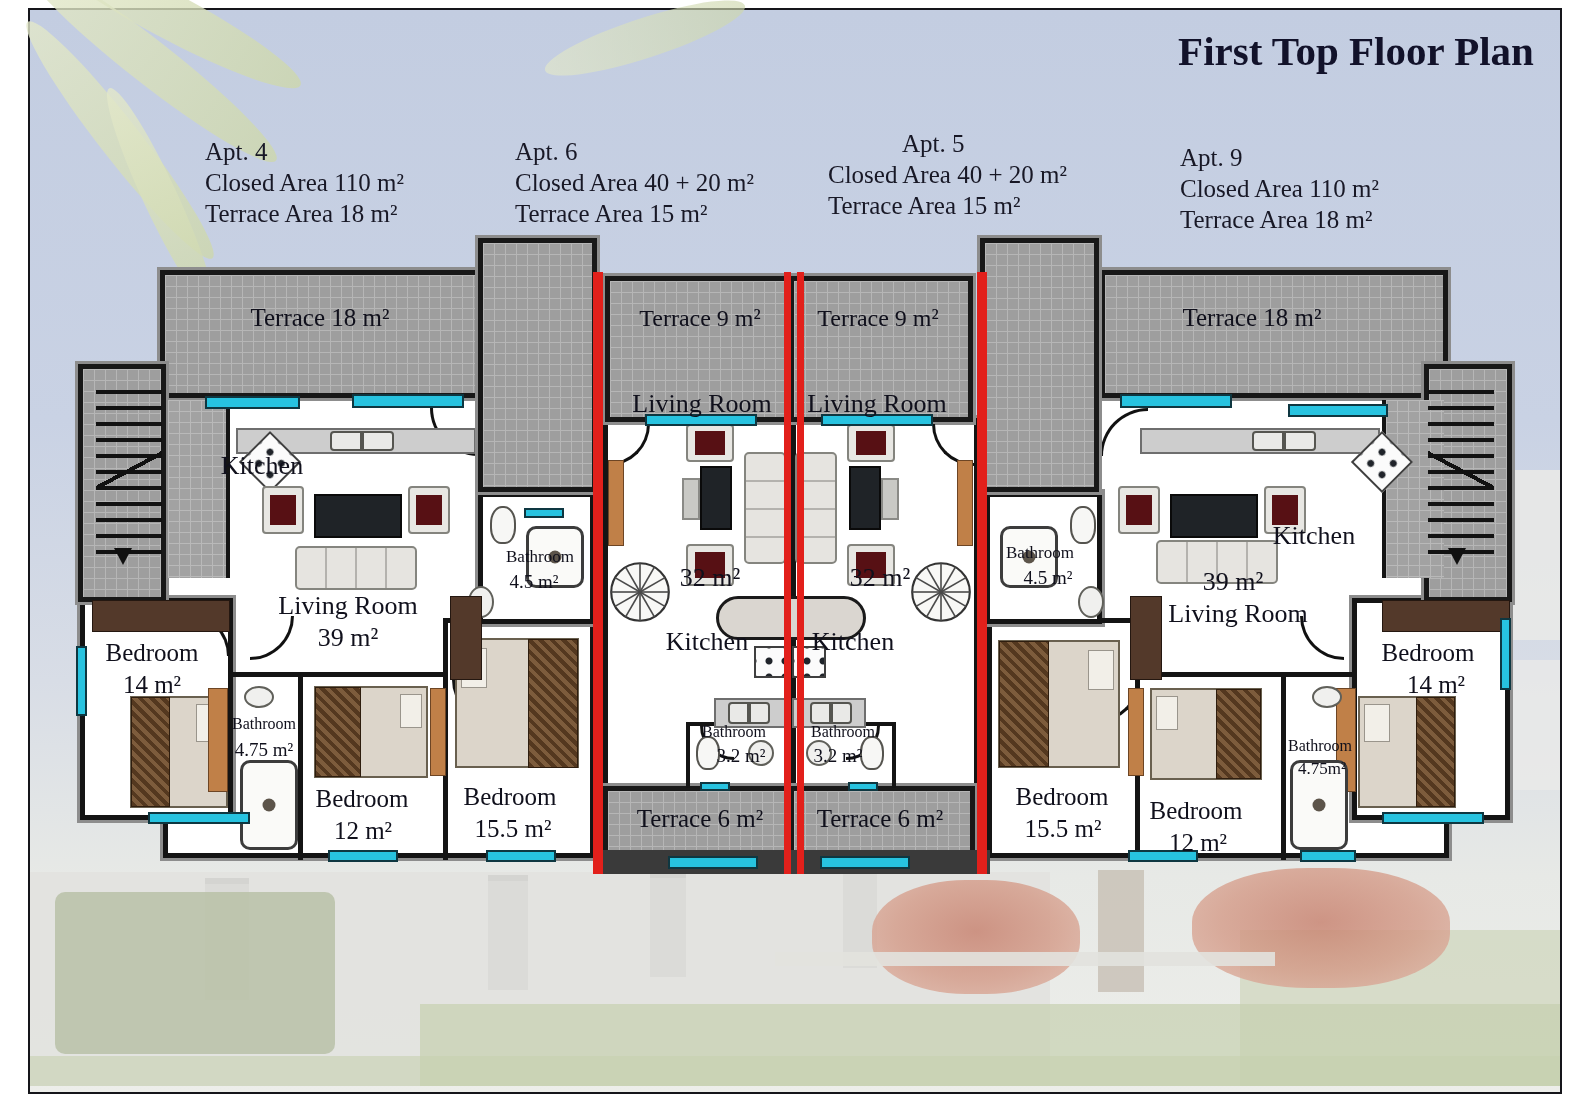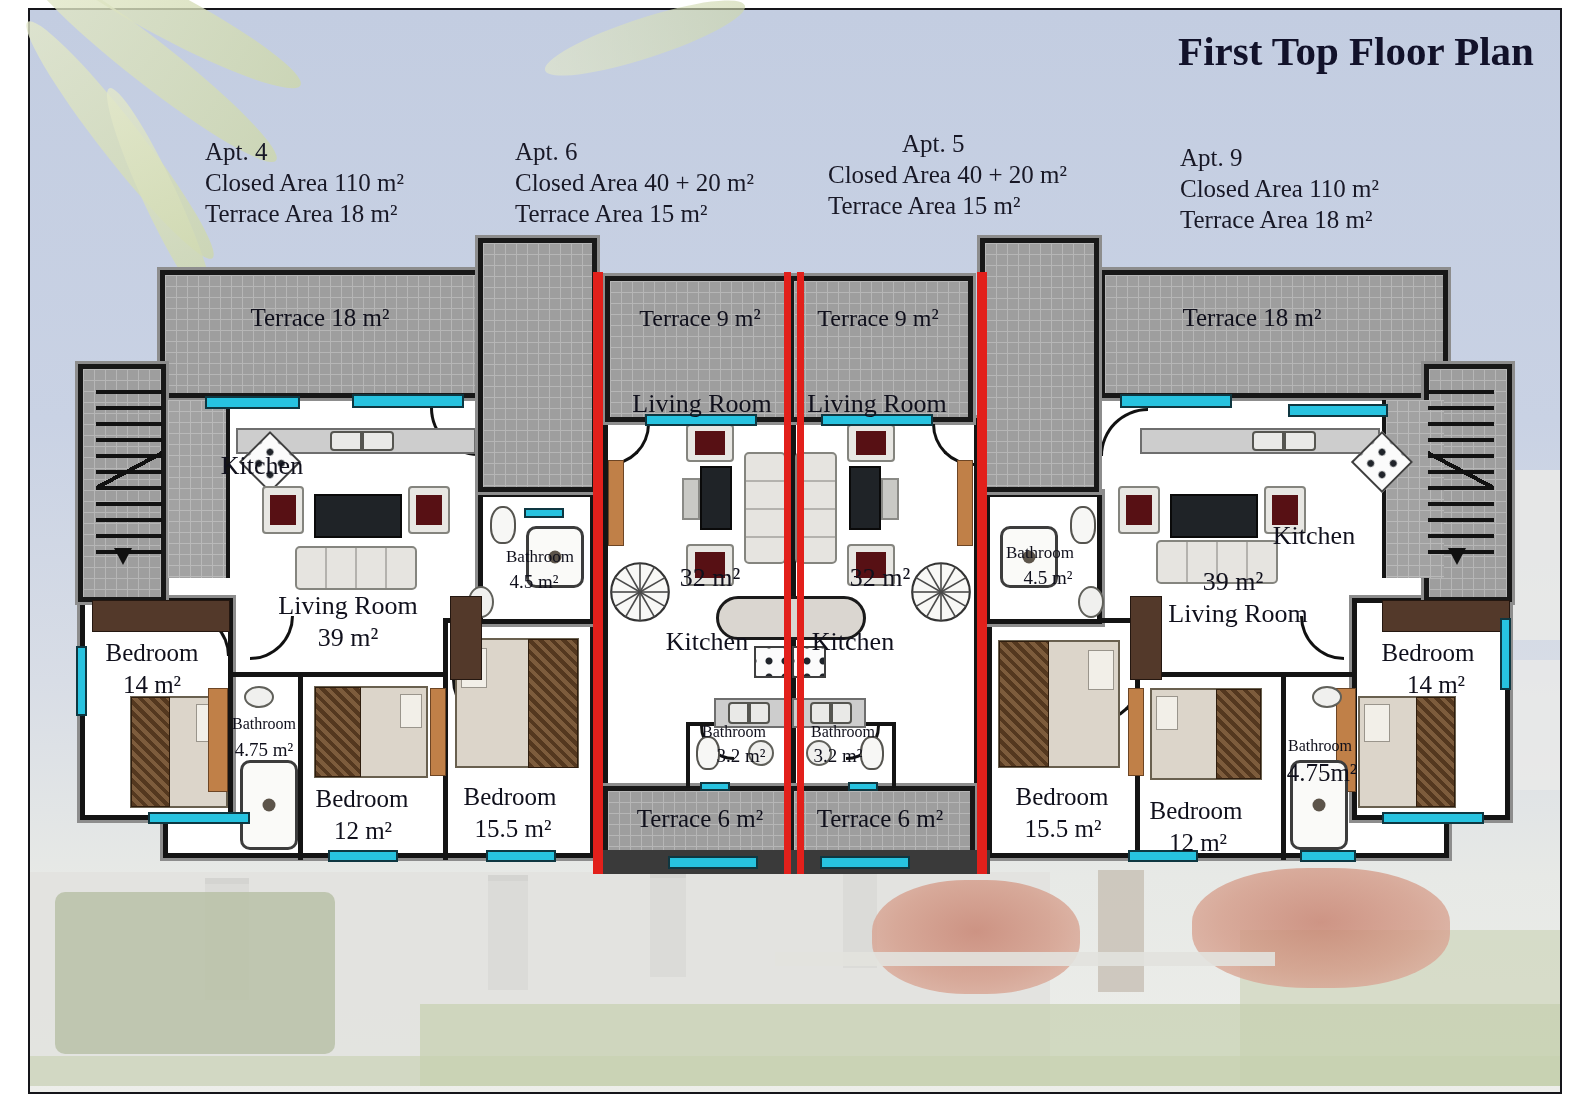--- a/index.html
+++ b/index.html
@@ -379,21 +379,21 @@
   <div class="lbl" style="left:880px;top:564px;font-size:26px;">32 m²</div>
   <div class="lbl" style="left:707px;top:628px;font-size:26px;">Kitchen</div>
   <div class="lbl" style="left:853px;top:628px;font-size:26px;">Kitchen</div>
   <div class="lbl" style="left:152px;top:640px;font-size:25px;">Bedroom</div>
   <div class="lbl" style="left:152px;top:672px;font-size:25px;">14 m²</div>
   <div class="lbl" style="left:1428px;top:640px;font-size:25px;">Bedroom</div>
   <div class="lbl" style="left:1436px;top:672px;font-size:25px;">14 m²</div>
   <div class="lbl" style="left:264px;top:716px;font-size:16px;">Bathroom</div>
   <div class="lbl" style="left:264px;top:740px;font-size:19px;">4.75 m²</div>
   <div class="lbl" style="left:1320px;top:738px;font-size:16px;">Bathroom</div>
-  <div class="lbl" style="left:1322px;top:760px;font-size:25px;">4.75m²</div>
+  <div class="lbl" style="left:1322px;top:760px;font-size:17px;">4.75m²</div>
   <div class="lbl" style="left:362px;top:786px;font-size:25px;">Bedroom</div>
   <div class="lbl" style="left:363px;top:818px;font-size:25px;">12 m²</div>
   <div class="lbl" style="left:1196px;top:798px;font-size:25px;">Bedroom</div>
   <div class="lbl" style="left:1198px;top:830px;font-size:25px;">12 m²</div>
   <div class="lbl" style="left:510px;top:784px;font-size:25px;">Bedroom</div>
   <div class="lbl" style="left:513px;top:816px;font-size:25px;">15.5 m²</div>
   <div class="lbl" style="left:1062px;top:784px;font-size:25px;">Bedroom</div>
   <div class="lbl" style="left:1063px;top:816px;font-size:25px;">15.5 m²</div>
   <div class="lbl" style="left:540px;top:548px;font-size:17px;">Bathroom</div>
   <div class="lbl" style="left:534px;top:572px;font-size:19px;">4.5 m²</div>

